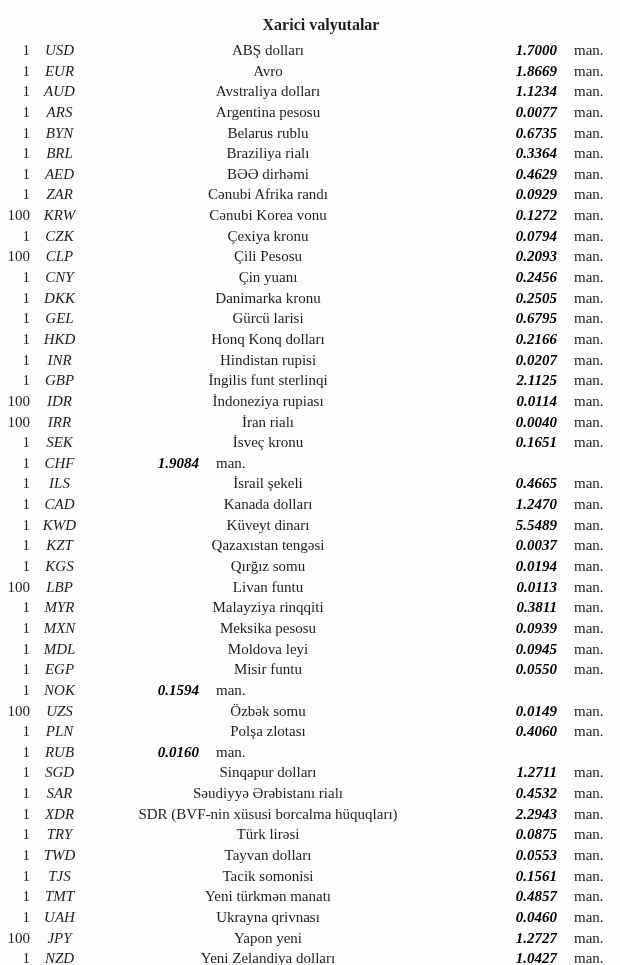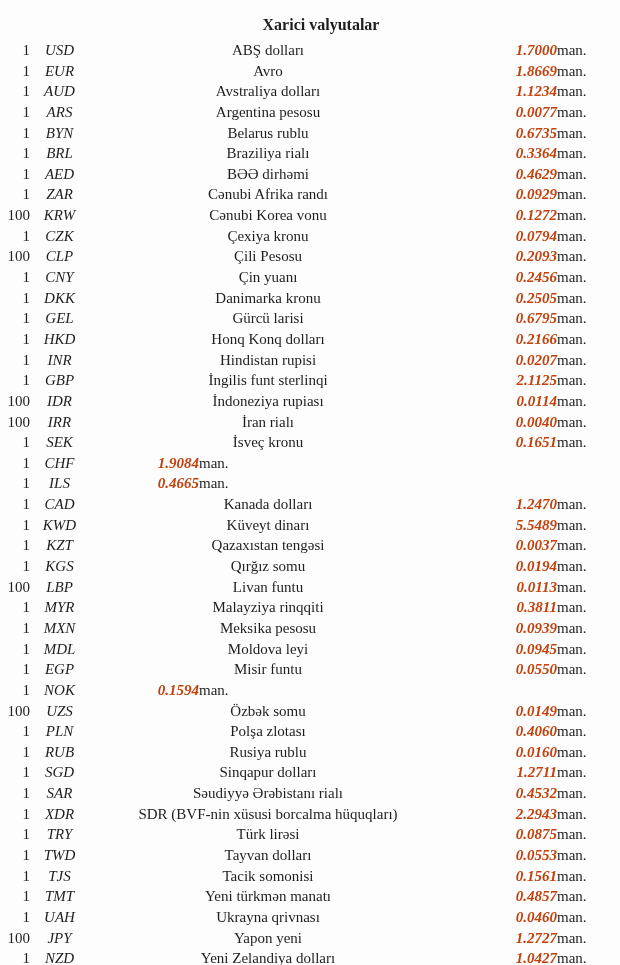--- a/index.html
+++ b/index.html
@@ -58,26 +58,27 @@
     white-space: nowrap;
     overflow: hidden;
   }
   .rate {
     width: 110px;
     flex: 0 0 110px;
     text-align: right;
     font-weight: bold;
     font-style: italic;
     white-space: nowrap;
-    color: #c2410c;
+    color: #000000;
   }
   .man {
     width: 58px;
     flex: 0 0 58px;
     box-sizing: border-box;
+    padding-left: 17px;
     text-align: left;
     white-space: nowrap;
   }
 </style>
 </head>
 <body>
 
 <div class="page">
   <h1 class="title">Xarici valyutalar</h1>
   <div class="table">
@@ -244,20 +245,21 @@
   <div class="row">
     <span class="qty">1</span>
     <span class="code">CHF</span>
     <span class="rate">1.9084</span>
     <span class="man">man.</span>
   </div>
 
   <div class="row">
     <span class="qty">1</span>
     <span class="code">ILS</span>
+    <span class="name">İsrail şekeli</span>
     <span class="rate">0.4665</span>
     <span class="man">man.</span>
   </div>
 
   <div class="row">
     <span class="qty">1</span>
     <span class="code">CAD</span>
     <span class="name">Kanada dolları</span>
     <span class="rate">1.2470</span>
     <span class="man">man.</span>
@@ -346,21 +348,20 @@
     <span class="qty">1</span>
     <span class="code">PLN</span>
     <span class="name">Polşa zlotası</span>
     <span class="rate">0.4060</span>
     <span class="man">man.</span>
   </div>
 
   <div class="row">
     <span class="qty">1</span>
     <span class="code">RUB</span>
-    <span class="name">Rusiya rublu</span>
     <span class="rate">0.0160</span>
     <span class="man">man.</span>
   </div>
 
   <div class="row">
     <span class="qty">1</span>
     <span class="code">SGD</span>
     <span class="name">Sinqapur dolları</span>
     <span class="rate">1.2711</span>
     <span class="man">man.</span>

